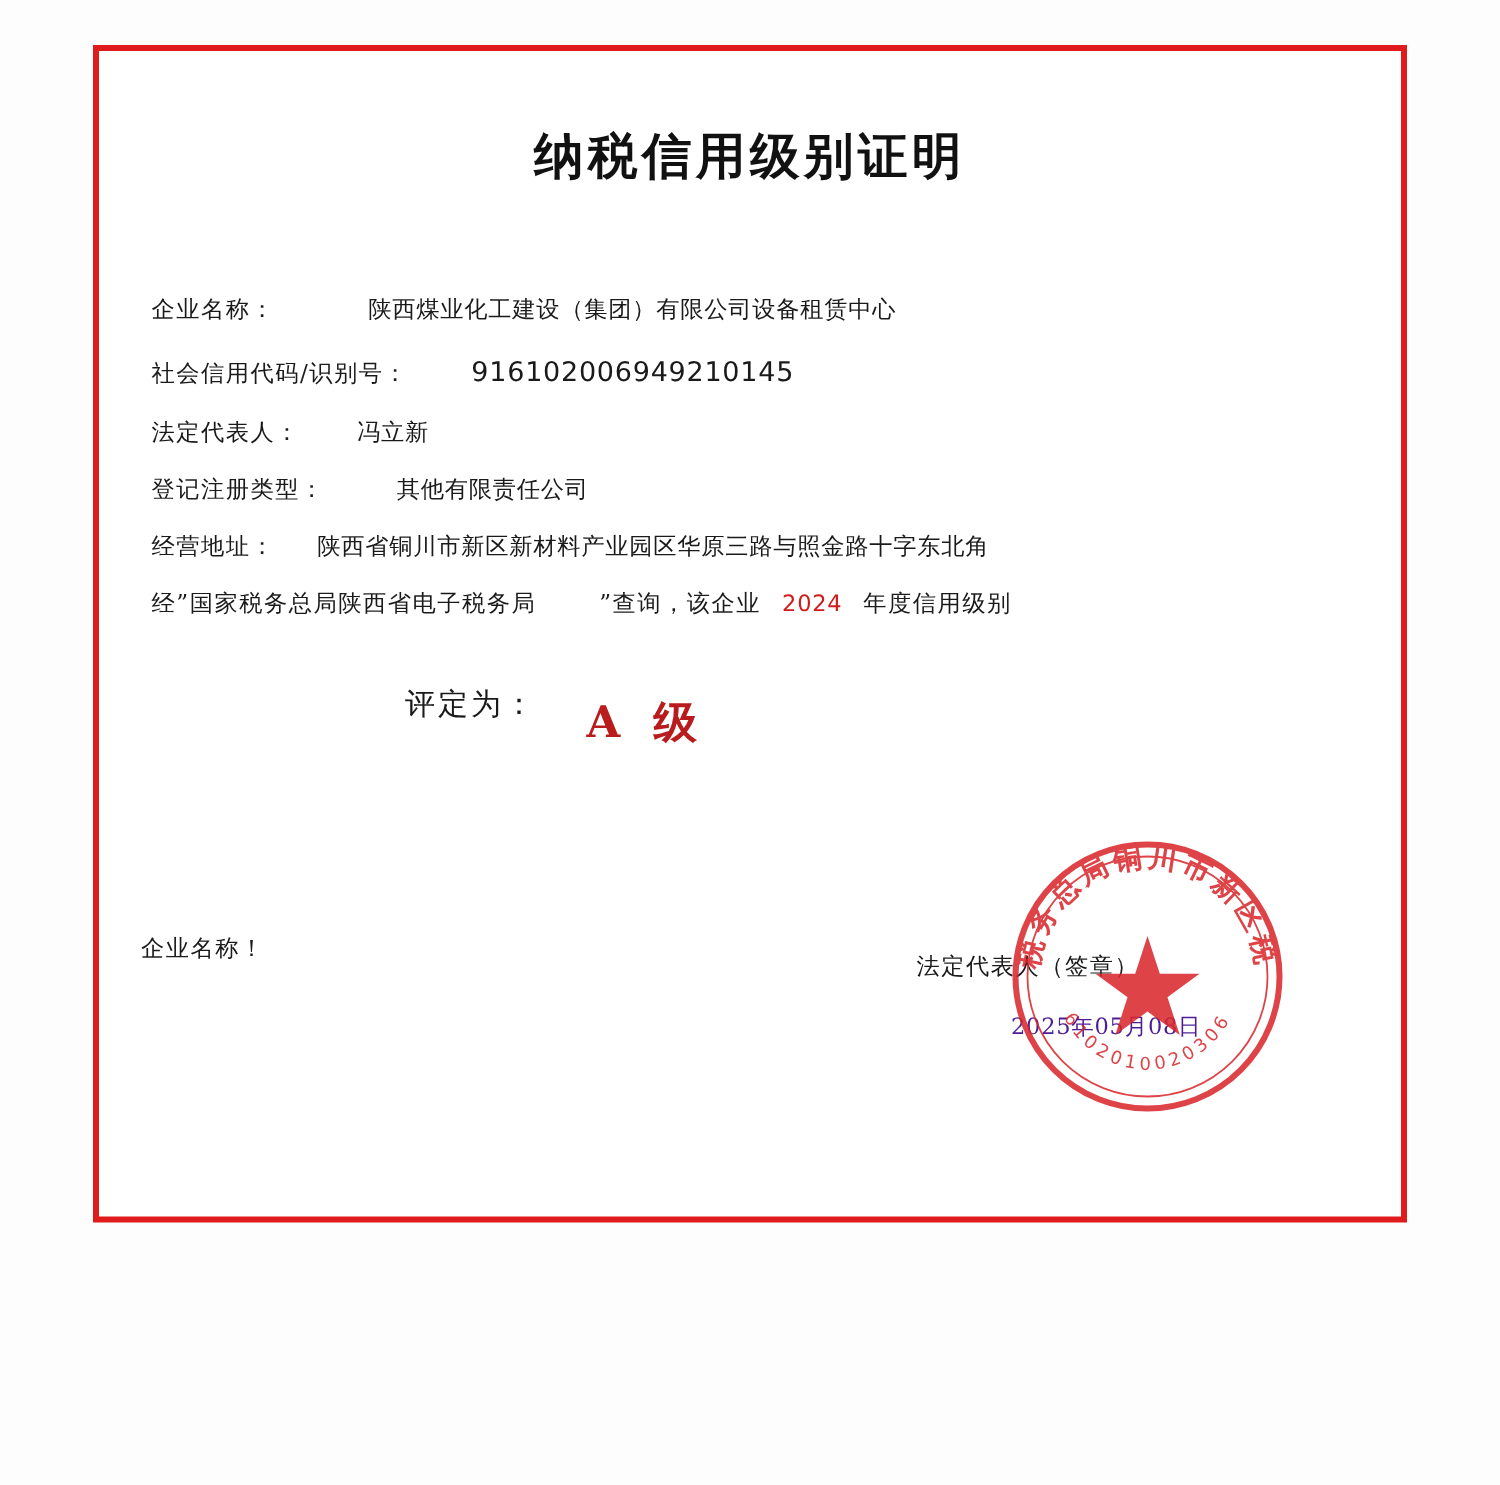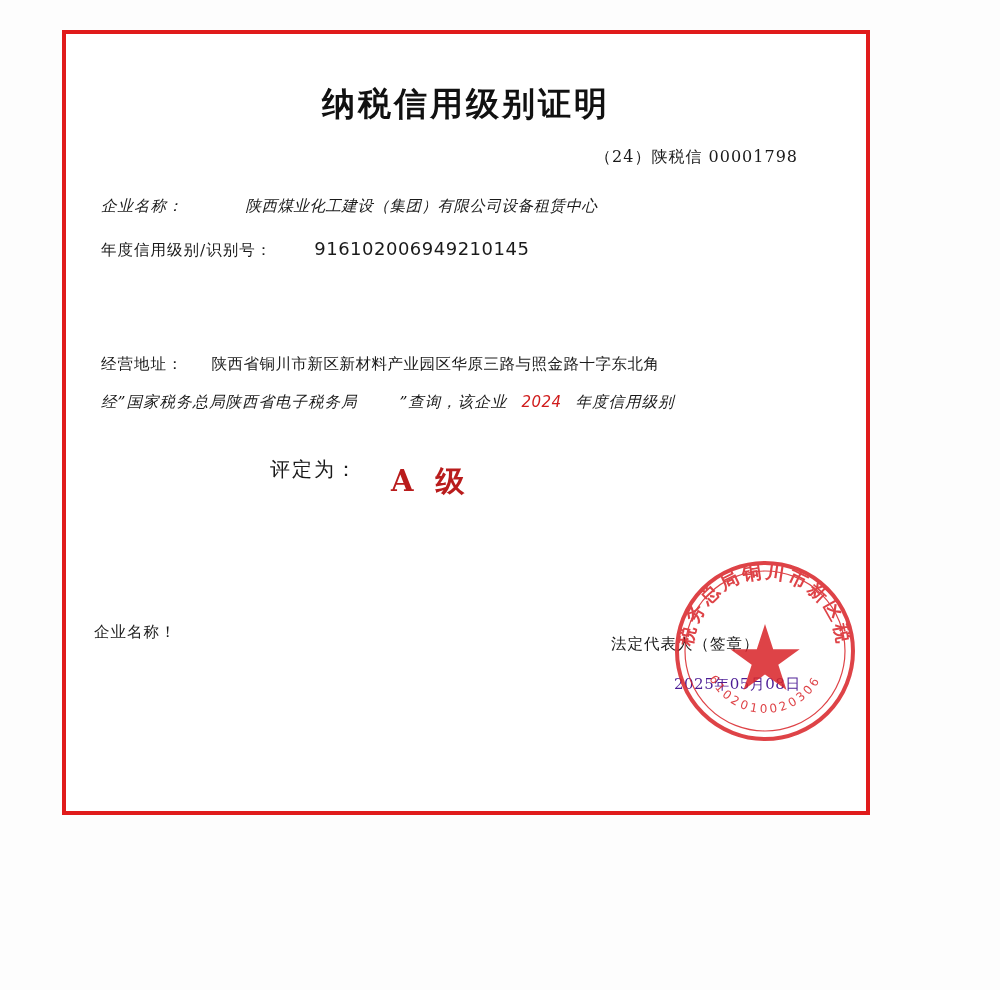--- a/index.html
+++ b/index.html
@@ -18,21 +18,21 @@
     left: 0;
     top: 0;
     width: 1000px;
     height: 990px;
     background: #fdfdfd;
   }
   .cert-border {
     position: absolute;
     left: 62px;
     top: 30px;
-    width: 808px;
+    width: 876px;
     height: 785px;
     border: 4px solid #e01b1b;
     box-sizing: border-box;
     background: #ffffff;
   }
   .cert-inner {
     position: relative;
     width: 100%;
     height: 100%;
   }
@@ -67,41 +67,40 @@
     white-space: nowrap;
   }
   .field-label {
     display: inline-block;
     letter-spacing: 1px;
   }
   .field-value {
     display: inline-block;
     letter-spacing: 0.5px;
   }
-  .row1 { top: 162px; font-style: italic; }
+  .row1 { top: 162px; }
   .row2 { top: 204px; }
   .row3 { top: 244px; }
   .row4 { top: 282px; }
   .row5 { top: 320px; }
 
   .row1 .field-value { margin-left: 62px; }
   .row2 .field-value { margin-left: 42px; font-family: "DejaVu Sans", sans-serif; font-size: 18px; }
   .row3 .field-value { margin-left: 38px; }
   .row4 .field-value { margin-left: 48px; }
   .row5 .field-value { margin-left: 28px; }
 
   .query-line {
     position: absolute;
     left: 35px;
     top: 358px;
     font-family: "DejaVu Serif", "Liberation Serif", serif;
     font-size: 15.5px;
     color: #1a1a1a;
     white-space: nowrap;
-    font-style: italic;
   }
   .query-line .seg { display: inline-block; letter-spacing: 1px; }
   .gap-a { display: inline-block; width: 42px; }
   .gap-b { display: inline-block; width: 14px; }
   .year-val {
     display: inline-block;
     color: #d01c1c;
     font-family: "DejaVu Sans", sans-serif;
     font-size: 15px;
     letter-spacing: 0.5px;
@@ -169,31 +168,36 @@
 </head>
 <body>
 
 <div class="page">
 
   <div class="cert-border">
     <div class="cert-inner">
 
       <div class="cert-title">纳税信用级别证明</div>
 
-      <div class="cert-serial">（24）陕税信 00001798</div>
 
       <div class="field-row row1">
         <span class="field-label">企业名称：</span><span class="field-value">陕西煤业化工建设（集团）有限公司设备租赁中心</span>
       </div>
 
       <div class="field-row row2">
-        <span class="field-label">年度信用级别/识别号：</span><span class="field-value">916102006949210145</span>
-      </div>
-
-
+        <span class="field-label">社会信用代码/识别号：</span><span class="field-value">916102006949210145</span>
+      </div>
+
+      <div class="field-row row3">
+        <span class="field-label">法定代表人：</span><span class="field-value">冯立新</span>
+      </div>
+
+      <div class="field-row row4">
+        <span class="field-label">登记注册类型：</span><span class="field-value">其他有限责任公司</span>
+      </div>
 
       <div class="field-row row5">
         <span class="field-label">经营地址：</span><span class="field-value">陕西省铜川市新区新材料产业园区华原三路与照金路十字东北角</span>
       </div>
 
       <div class="query-line">
         <span class="seg">经”国家税务总局陕西省电子税务局</span><span class="gap-a"></span><span class="seg">”查询，该企业</span><span class="gap-b"></span><span class="year-val">2024</span><span class="gap-b"></span><span class="seg">年度信用级别</span>
       </div>
 
       <div class="grade-label">评定为：</div>

